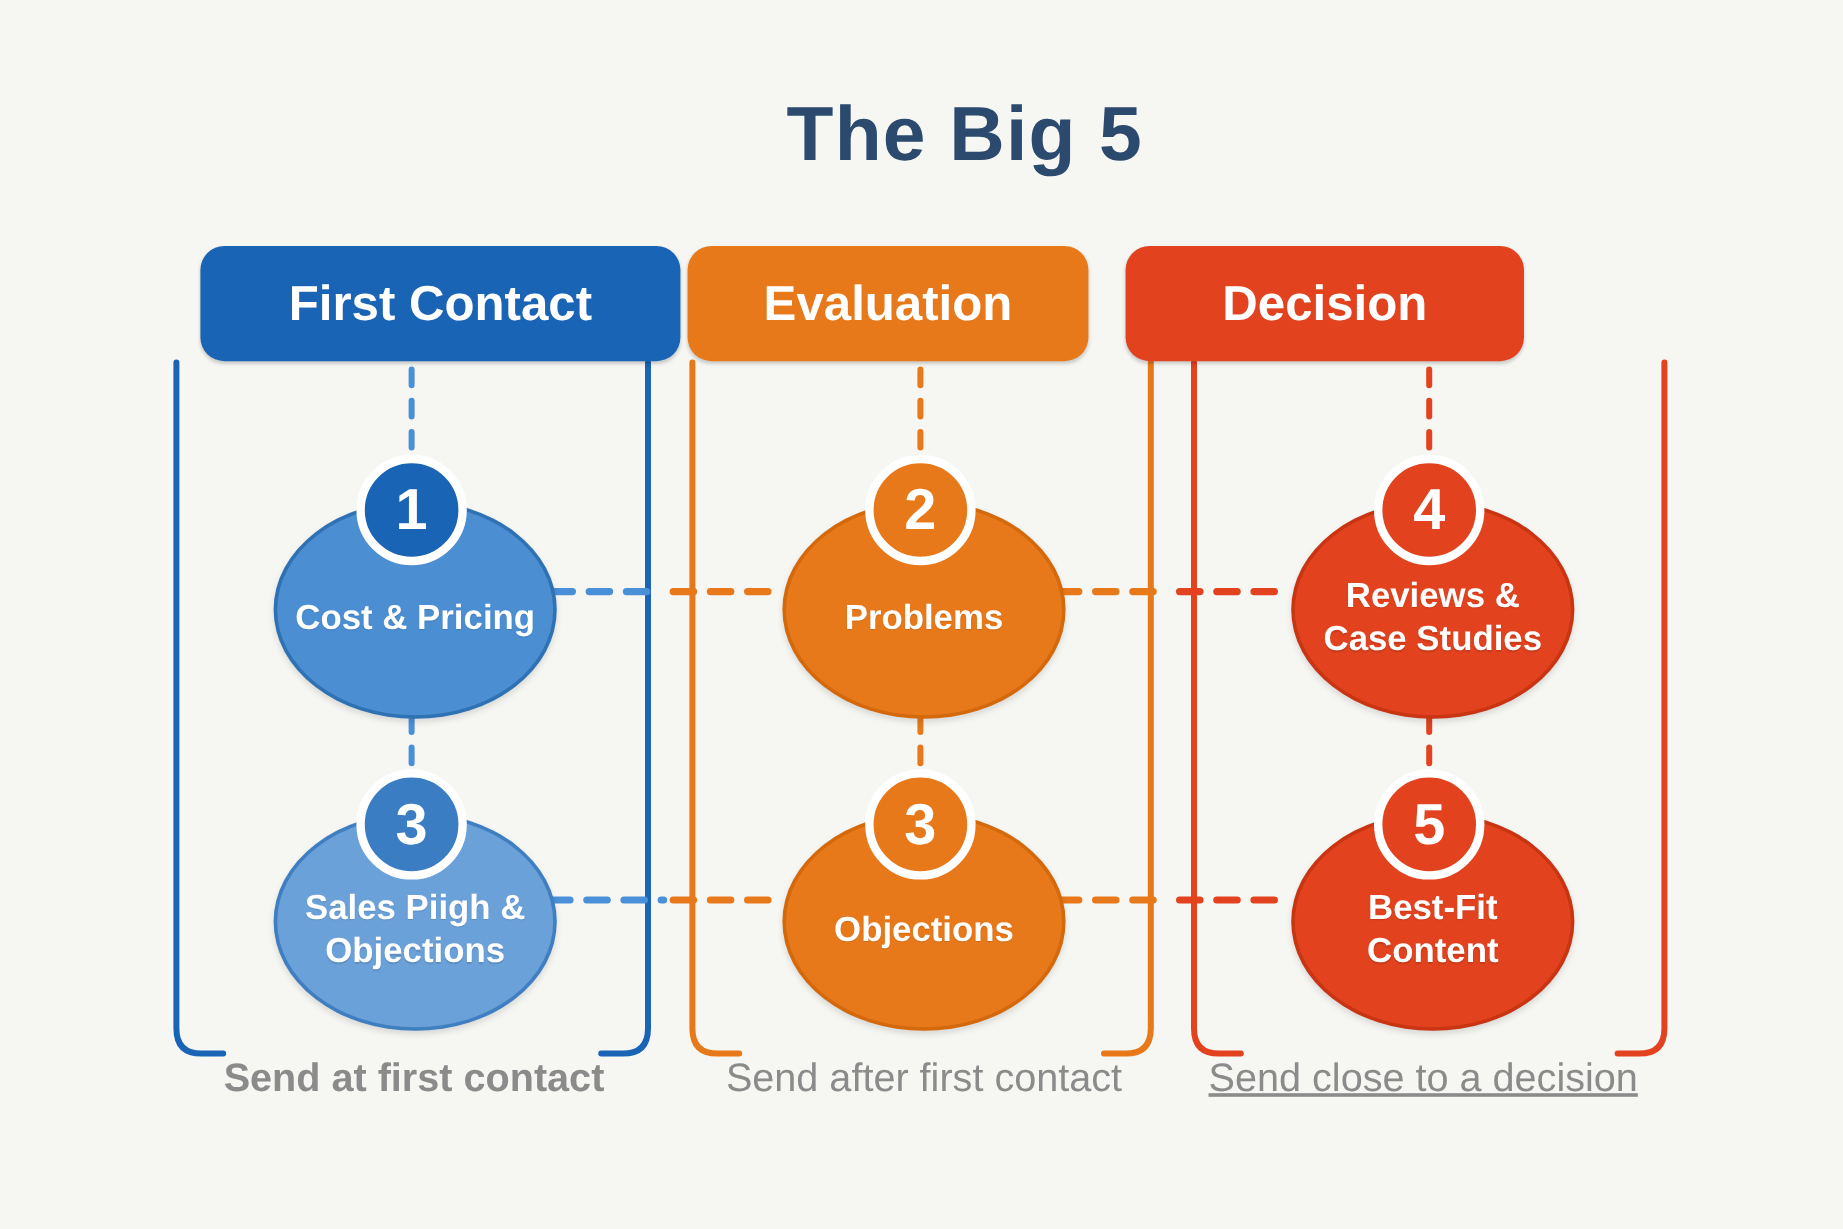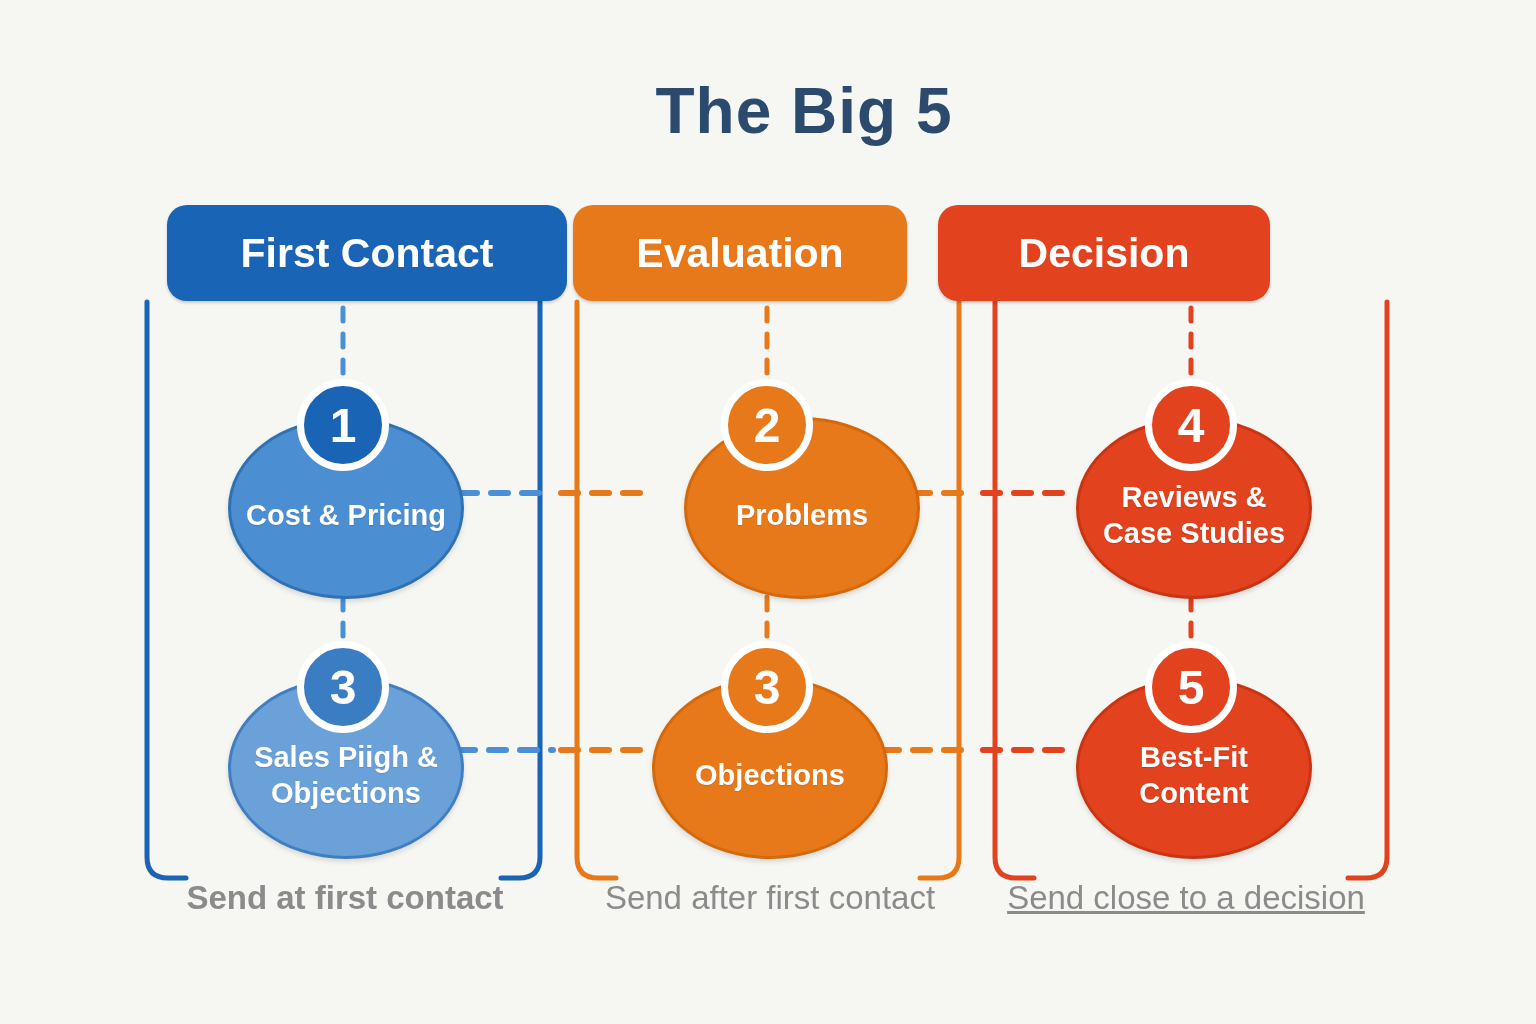--- a/index.html
+++ b/index.html
@@ -40,21 +40,21 @@
     box-shadow:0 3px 5px rgba(0,0,0,0.12);
   }
   .ellipse .lbl{
     width:215px;text-align:center;color:#fff;
     font-size:29px;font-weight:bold;line-height:1.25;
     white-space:pre-line;margin-top:14px;
     text-shadow:0 1px 1px rgba(0,0,0,0.12);
   }
   .e11{left:228px;top:417px;background:var(--blue_mid);border:3px solid var(--blue_mid_border);}
   .e12{left:228px;top:677px;background:var(--blue_light);border:3px solid var(--blue_light_border);}
-  .e21{left:684px;top:417px;background:var(--orange);border:3px solid var(--orange_border);}
+  .e21{left:652px;top:417px;background:var(--orange);border:3px solid var(--orange_border);}
   .e22{left:652px;top:677px;background:var(--orange);border:3px solid var(--orange_border);}
   .e31{left:1076px;top:417px;background:var(--red);border:3px solid var(--red_border);}
   .e32{left:1076px;top:677px;background:var(--red);border:3px solid var(--red_border);justify-content:center;}
   
   .numcircle{
     width:78px;height:78px;border-radius:50%;border:7px solid #ffffff;z-index:3;
     display:flex;align-items:center;justify-content:center;
     color:#fff;font-size:48px;font-weight:bold;
   }
   .c11{left:297px;top:379px;background:var(--blue);}

